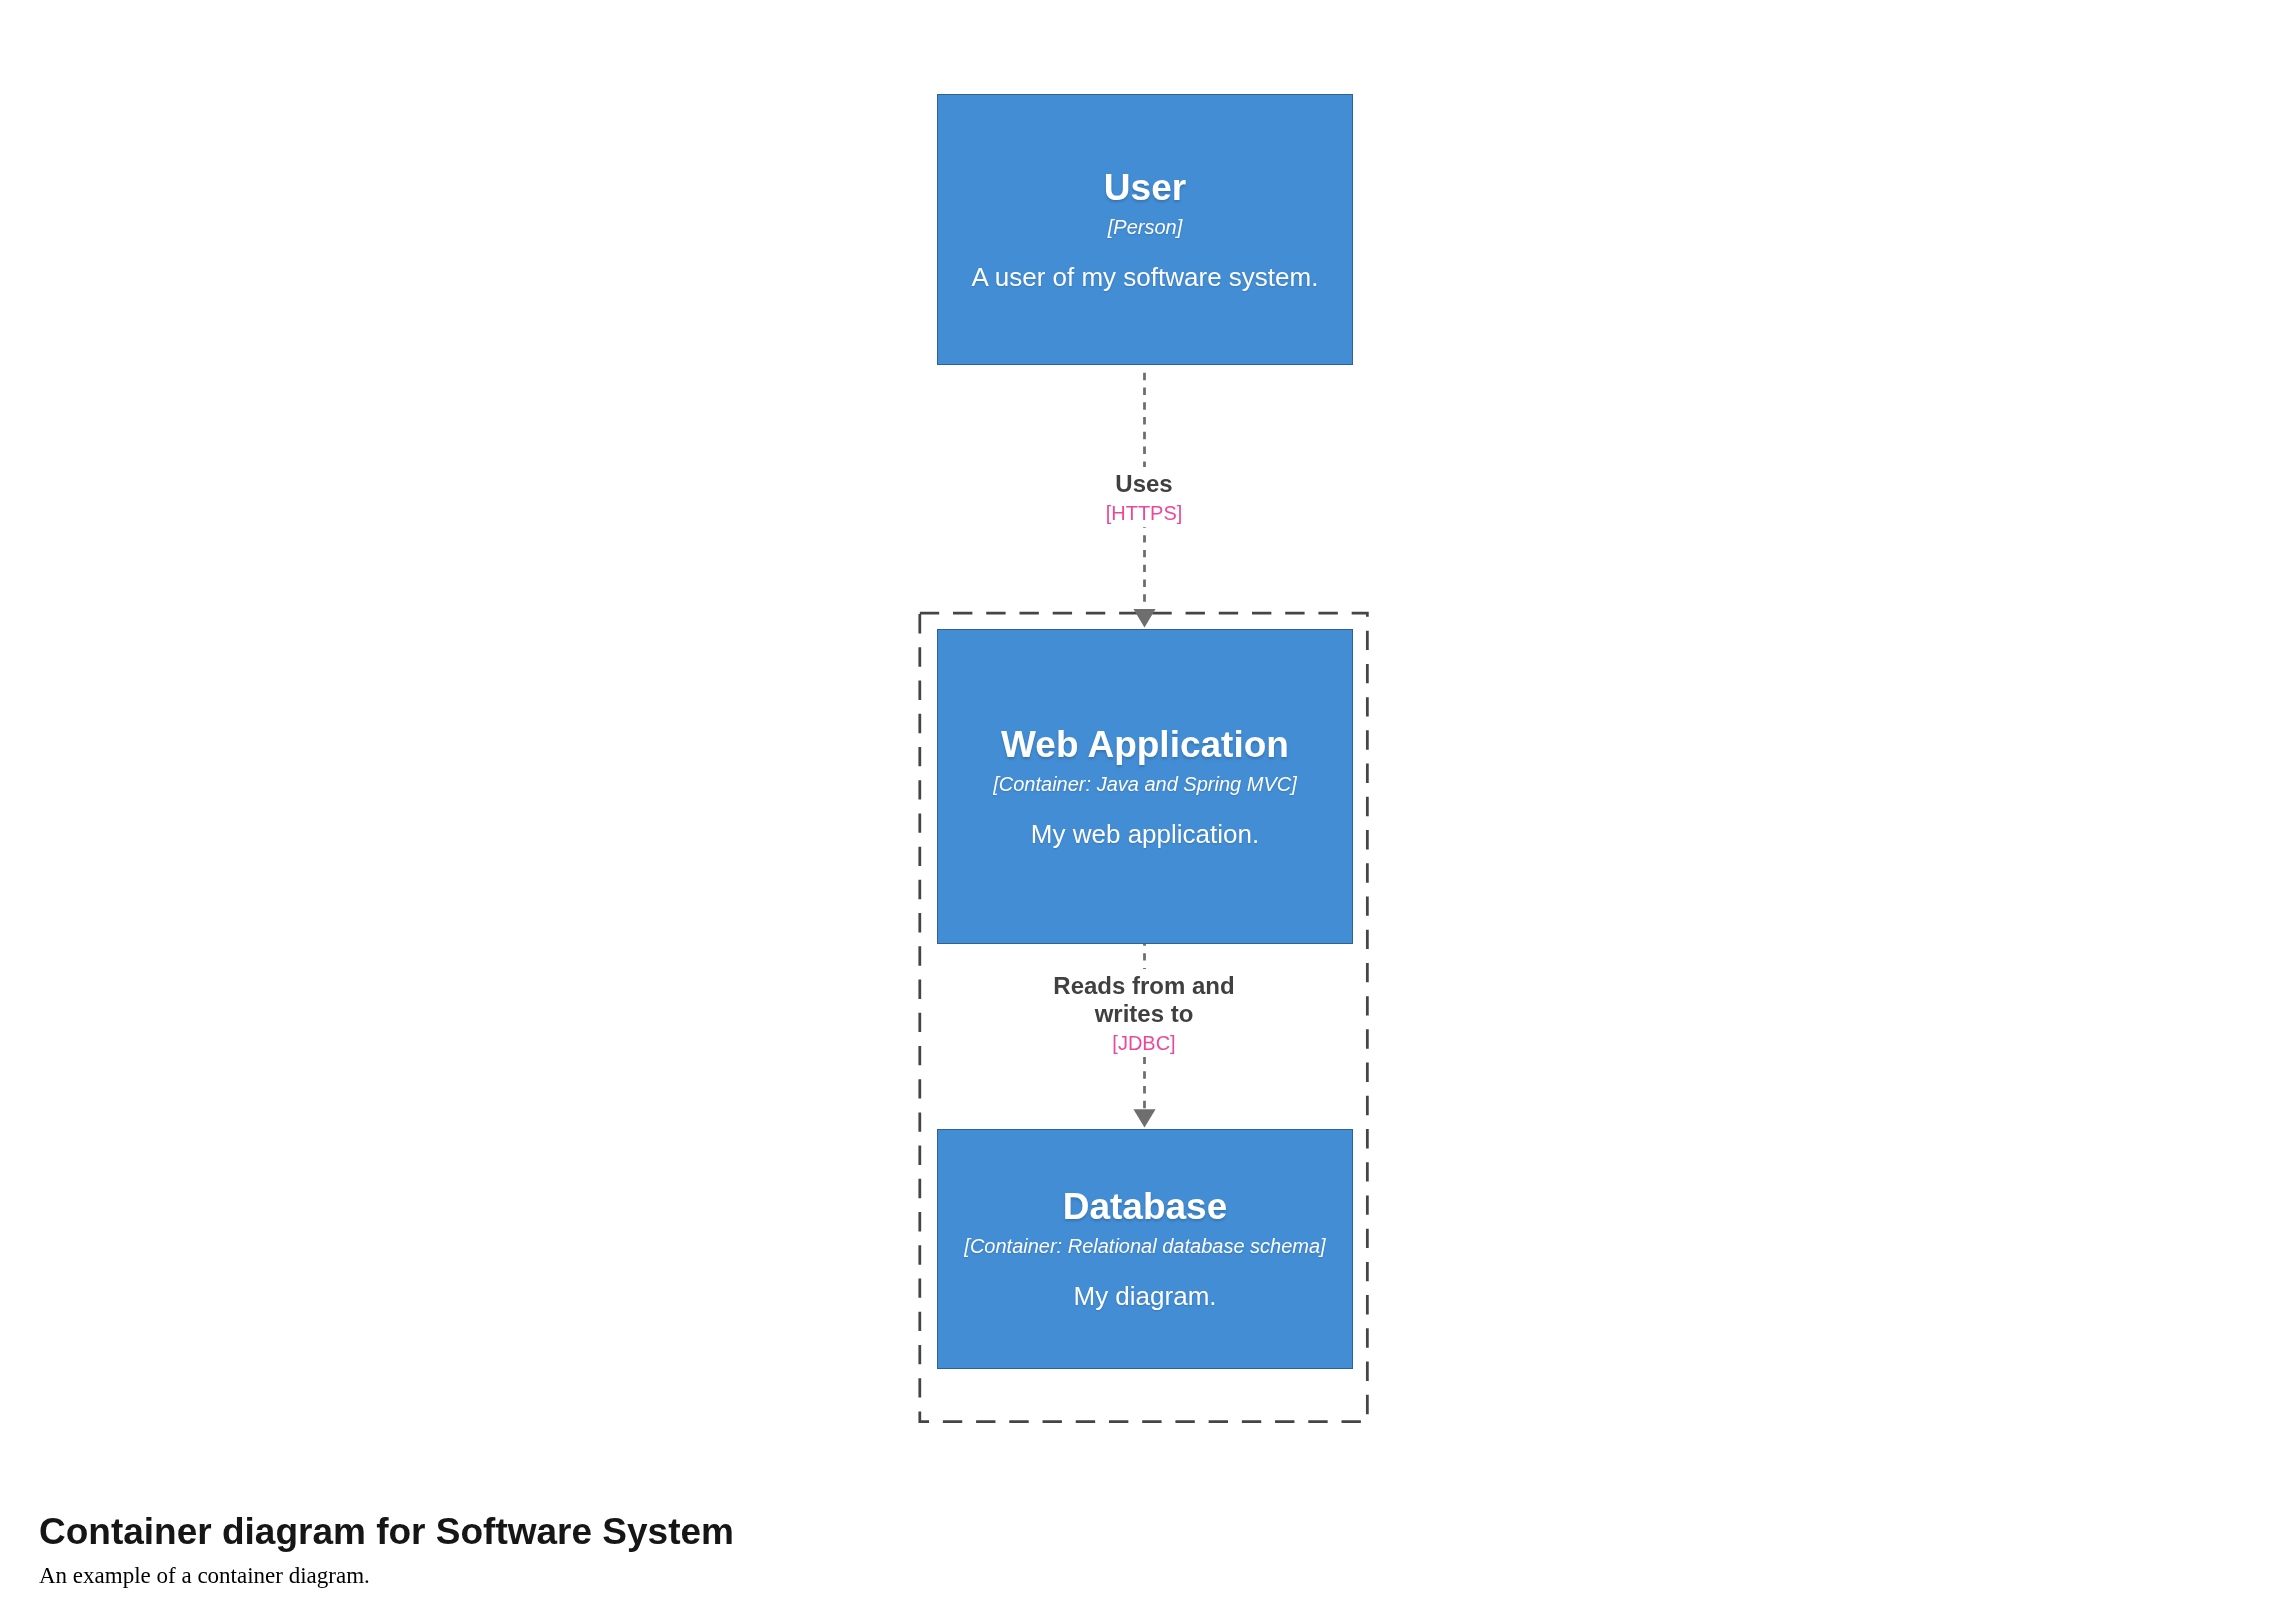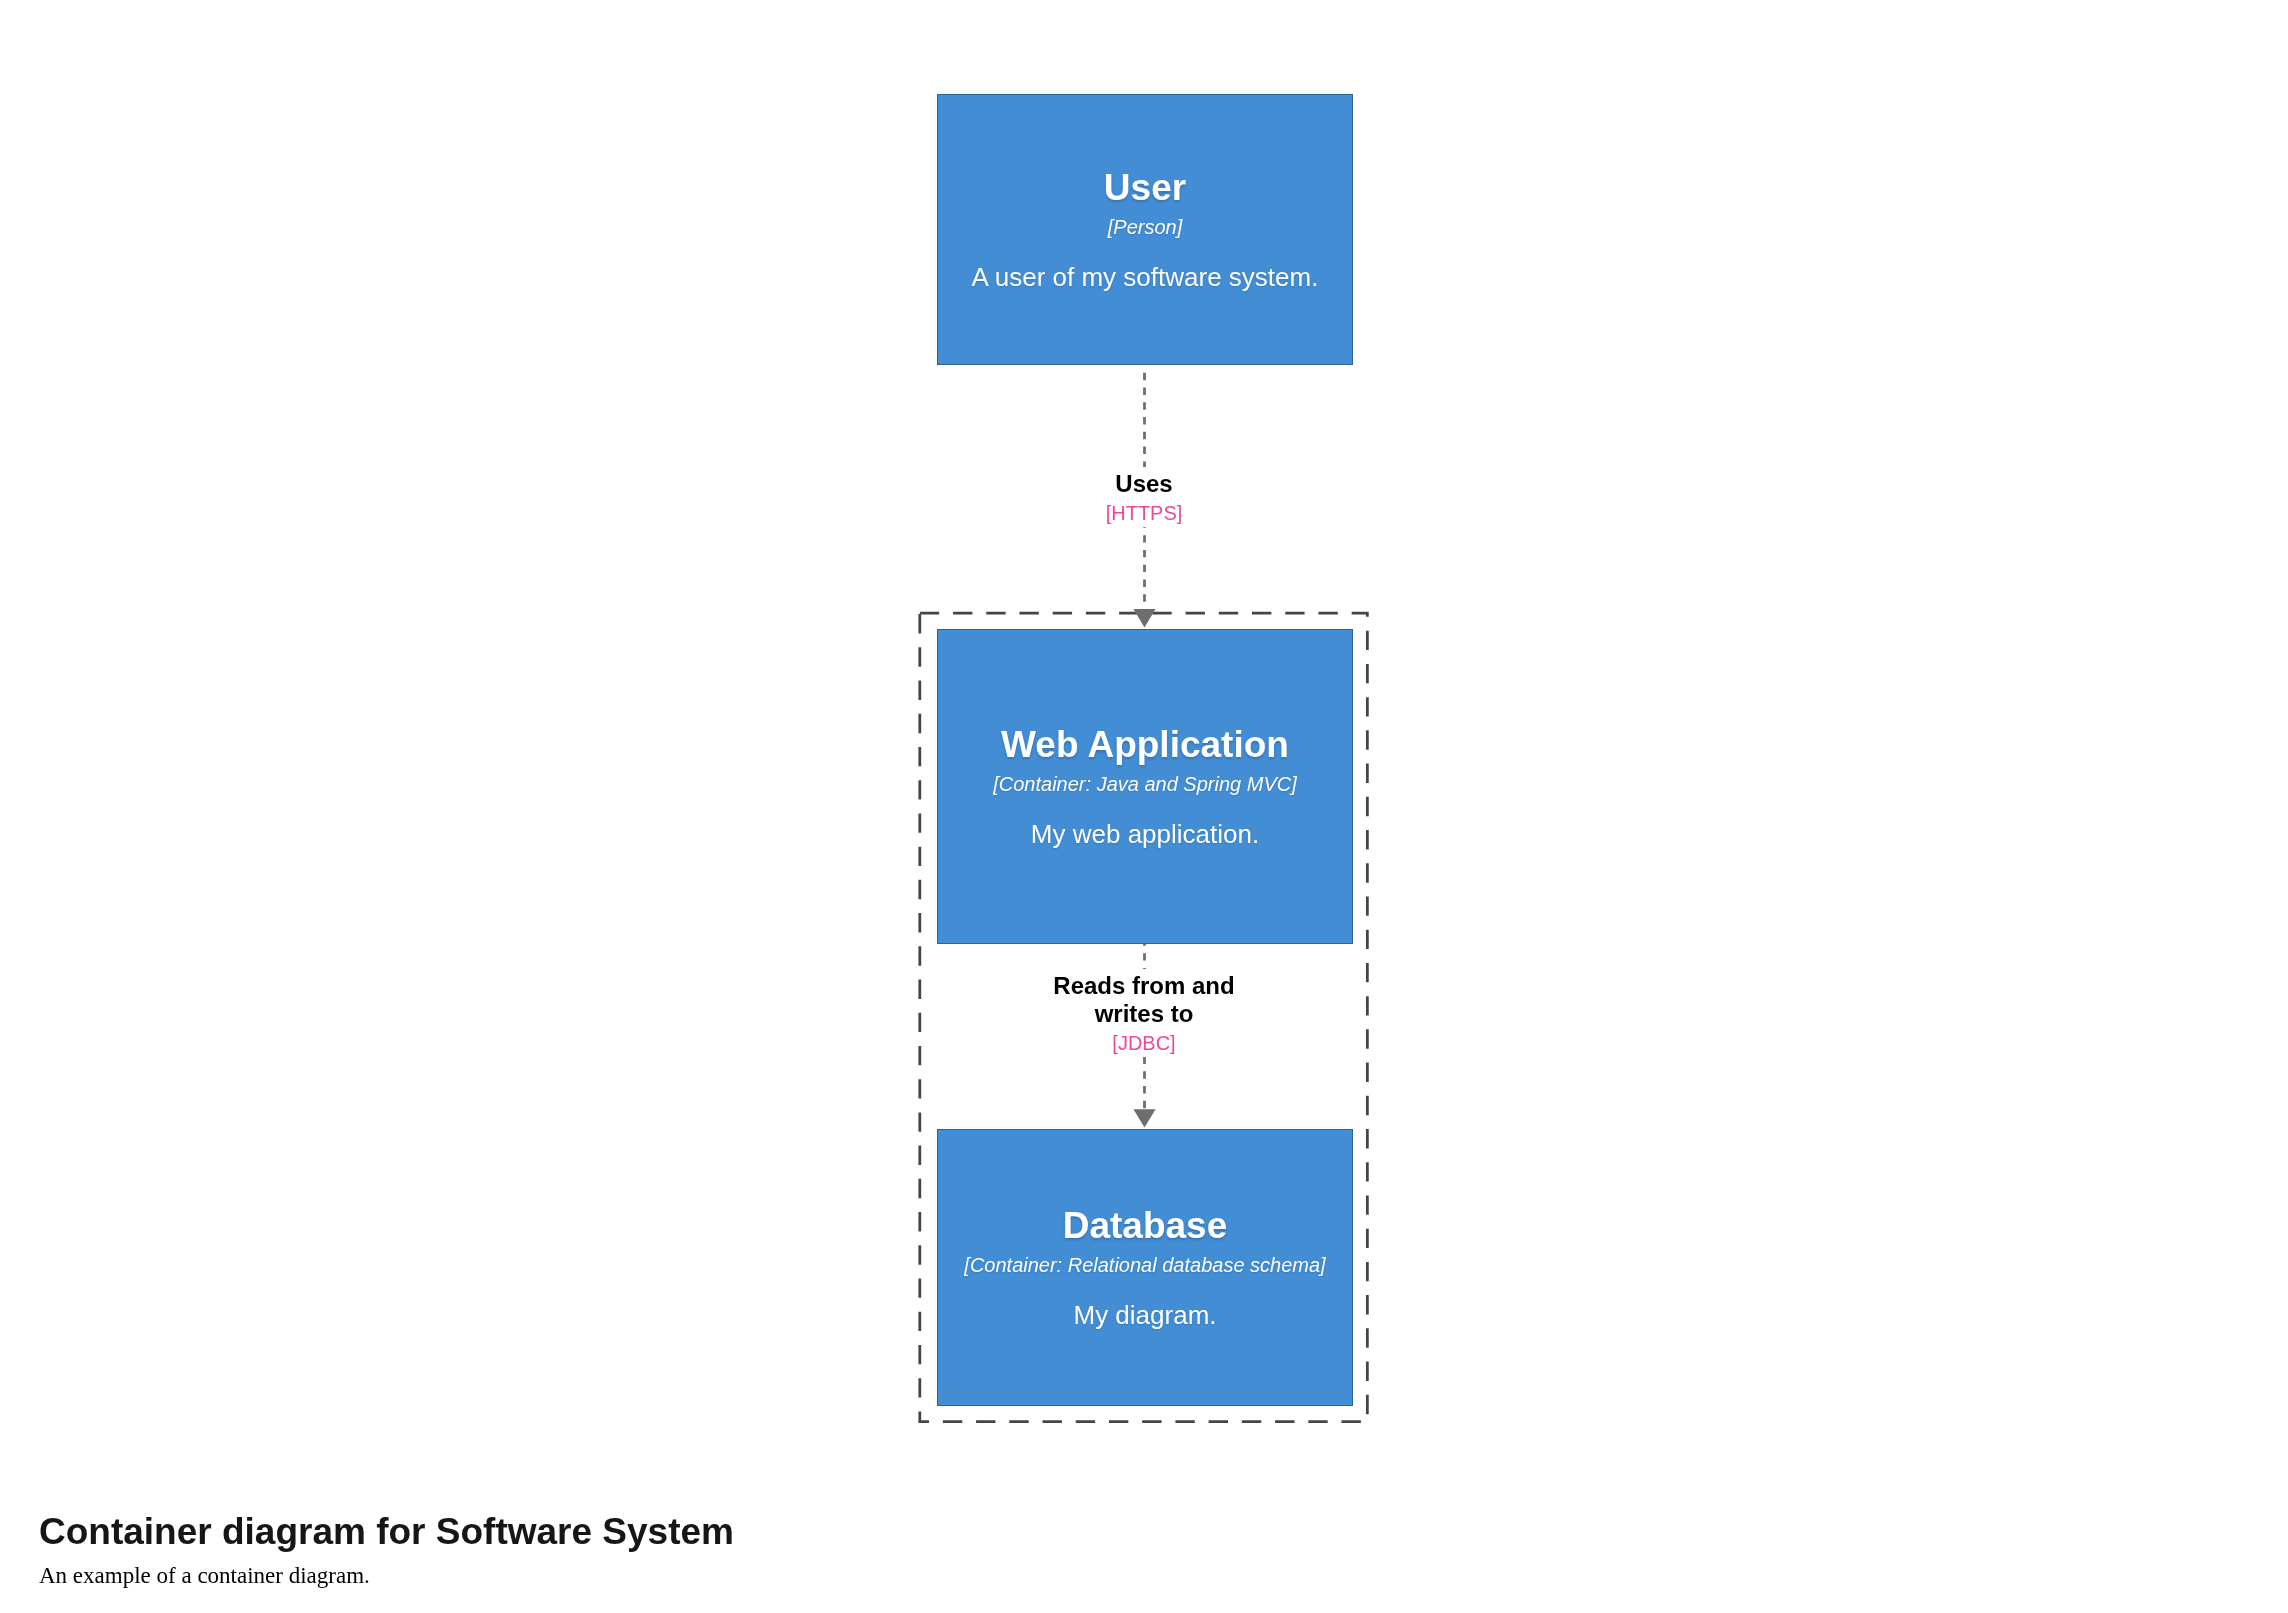--- a/index.html
+++ b/index.html
@@ -51,35 +51,35 @@
     font-style: italic;
   }
   .node .desc {
     font-size: 26px;
     margin-top: 22px;
     line-height: 1.25;
     text-shadow: 0 0.9px 1.8px rgba(0,0,0,0.15);
   }
   #node-user     { left: 937px; top: 94px;  height: 271px; }
   #node-webapp   { left: 937px; top: 629px;  height: 315px; }
-  #node-database { left: 937px; top: 1129px; height: 277px; }
+  #node-database { left: 937px; top: 1129px; height: 240px; }
 
   
   .rel-label {
     position: absolute;
     left: 1144px;
     transform: translateX(-50%);
     background: #ffffff;
     text-align: center;
     padding: 2.8px 11px;
   }
   .rel-label .rel-name {
     font-size: 24px;
     font-weight: bold;
-    color: #000000;
+    color: #404040;
     line-height: 1.18;
   }
   .rel-label .rel-meta {
     font-size: 20px;
     color: #ec4899;
     margin-top: 3.7px;
     line-height: 1.1;
   }
   #rel-uses  { top: 467px; }
   #rel-reads { top: 969px; max-width: 233px; }

